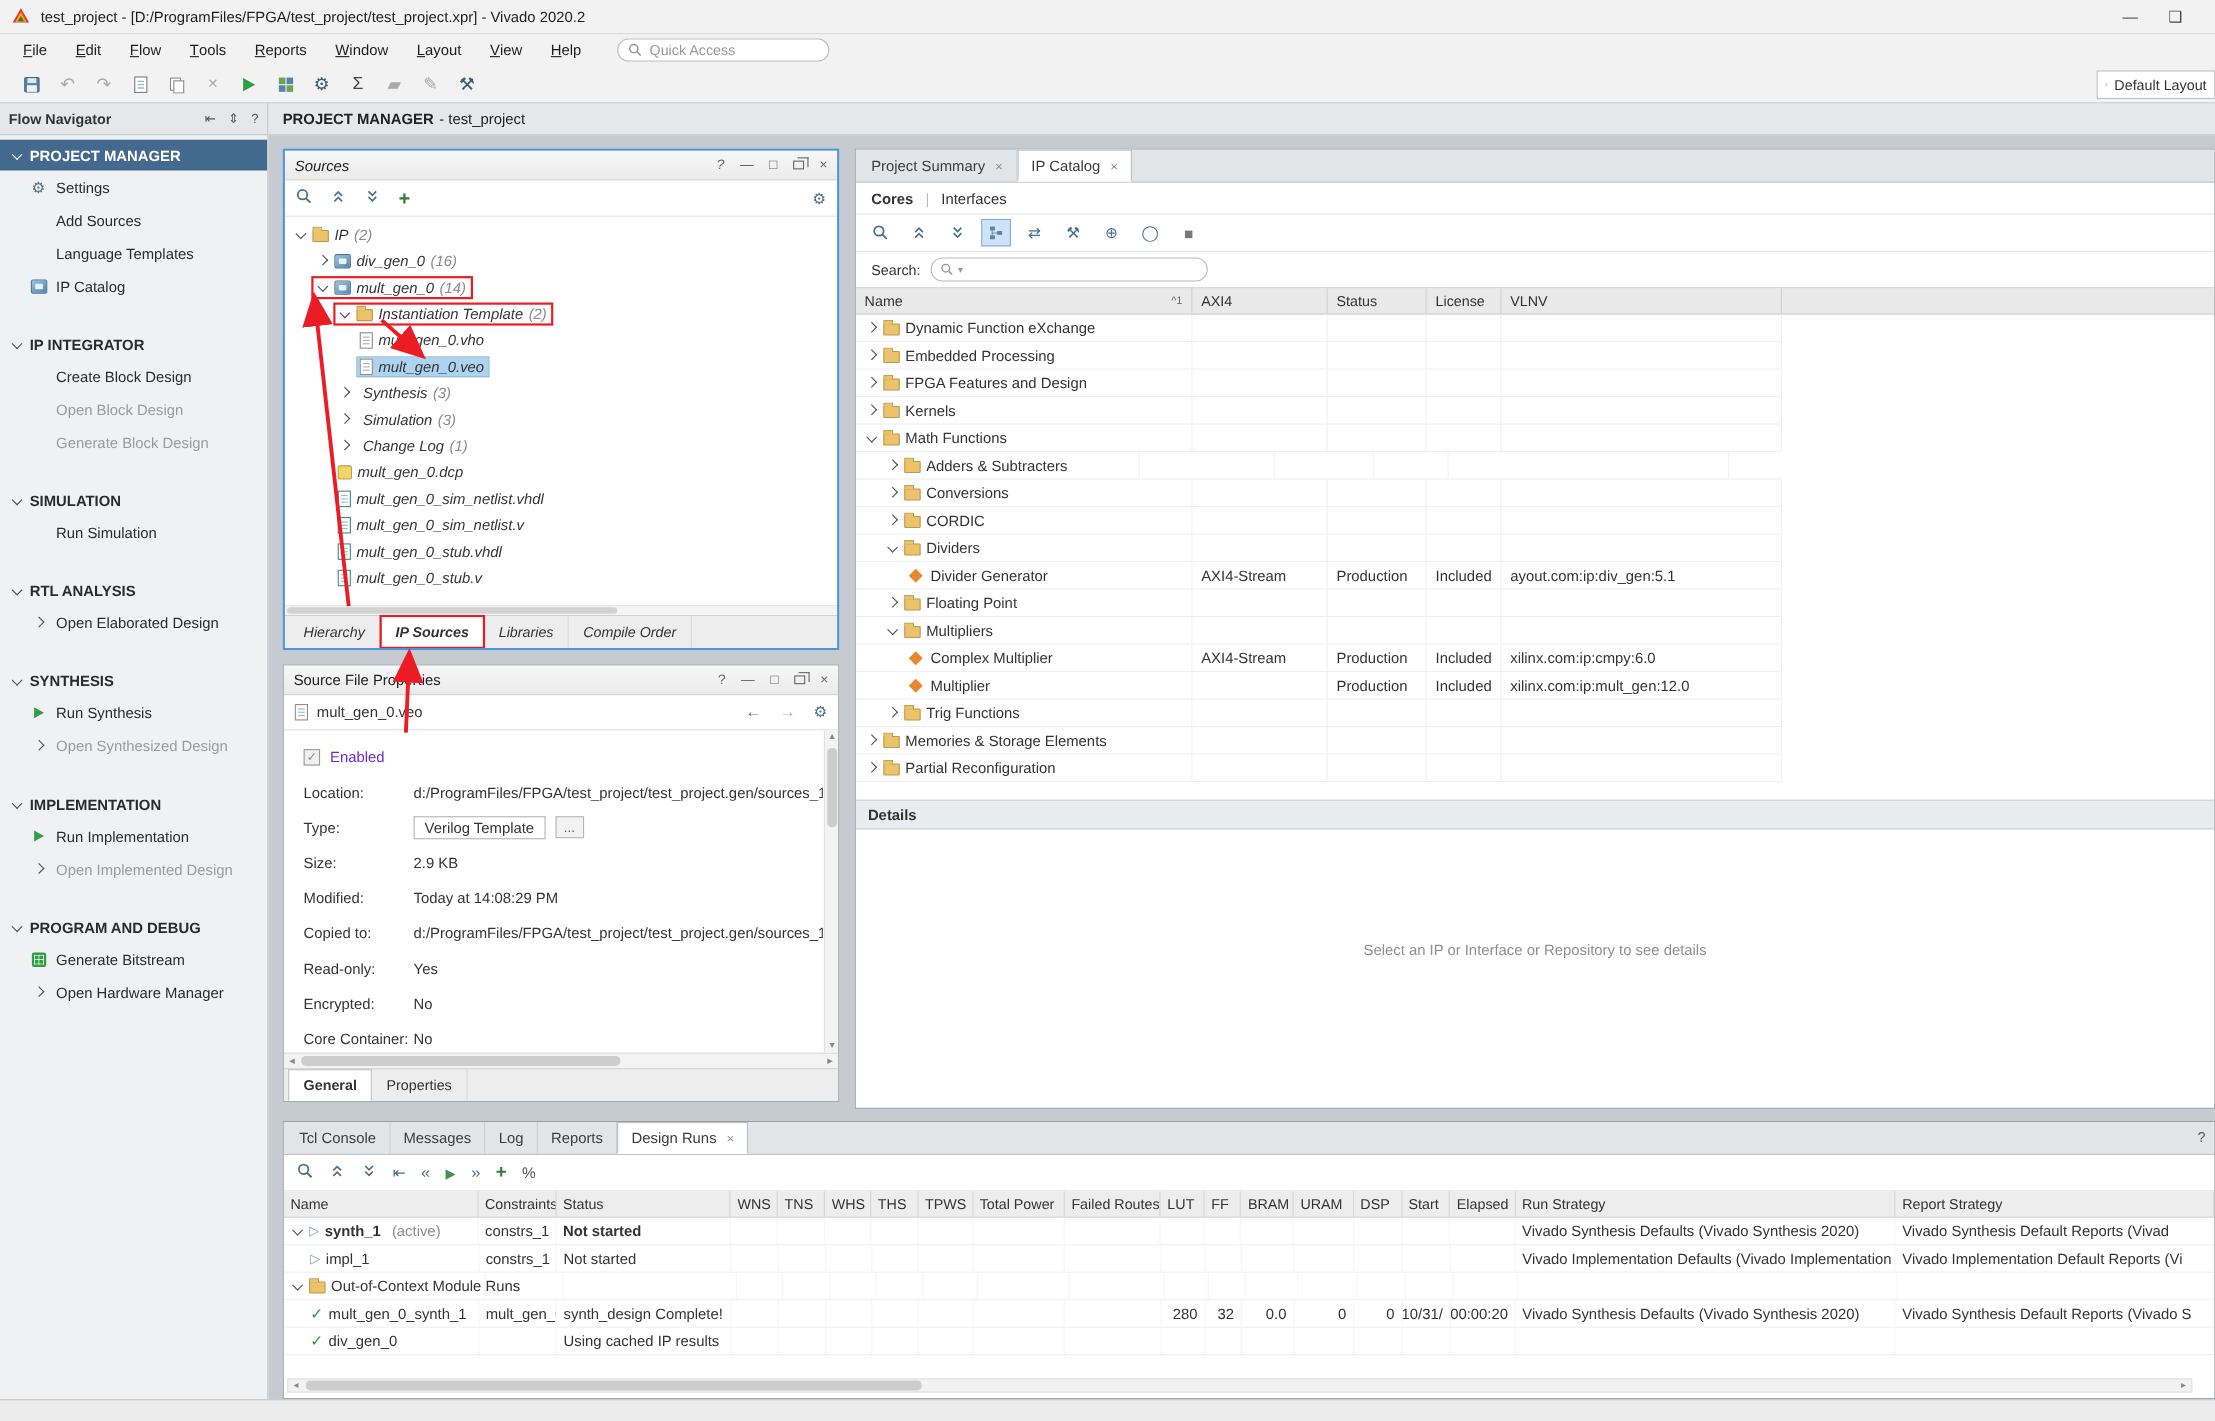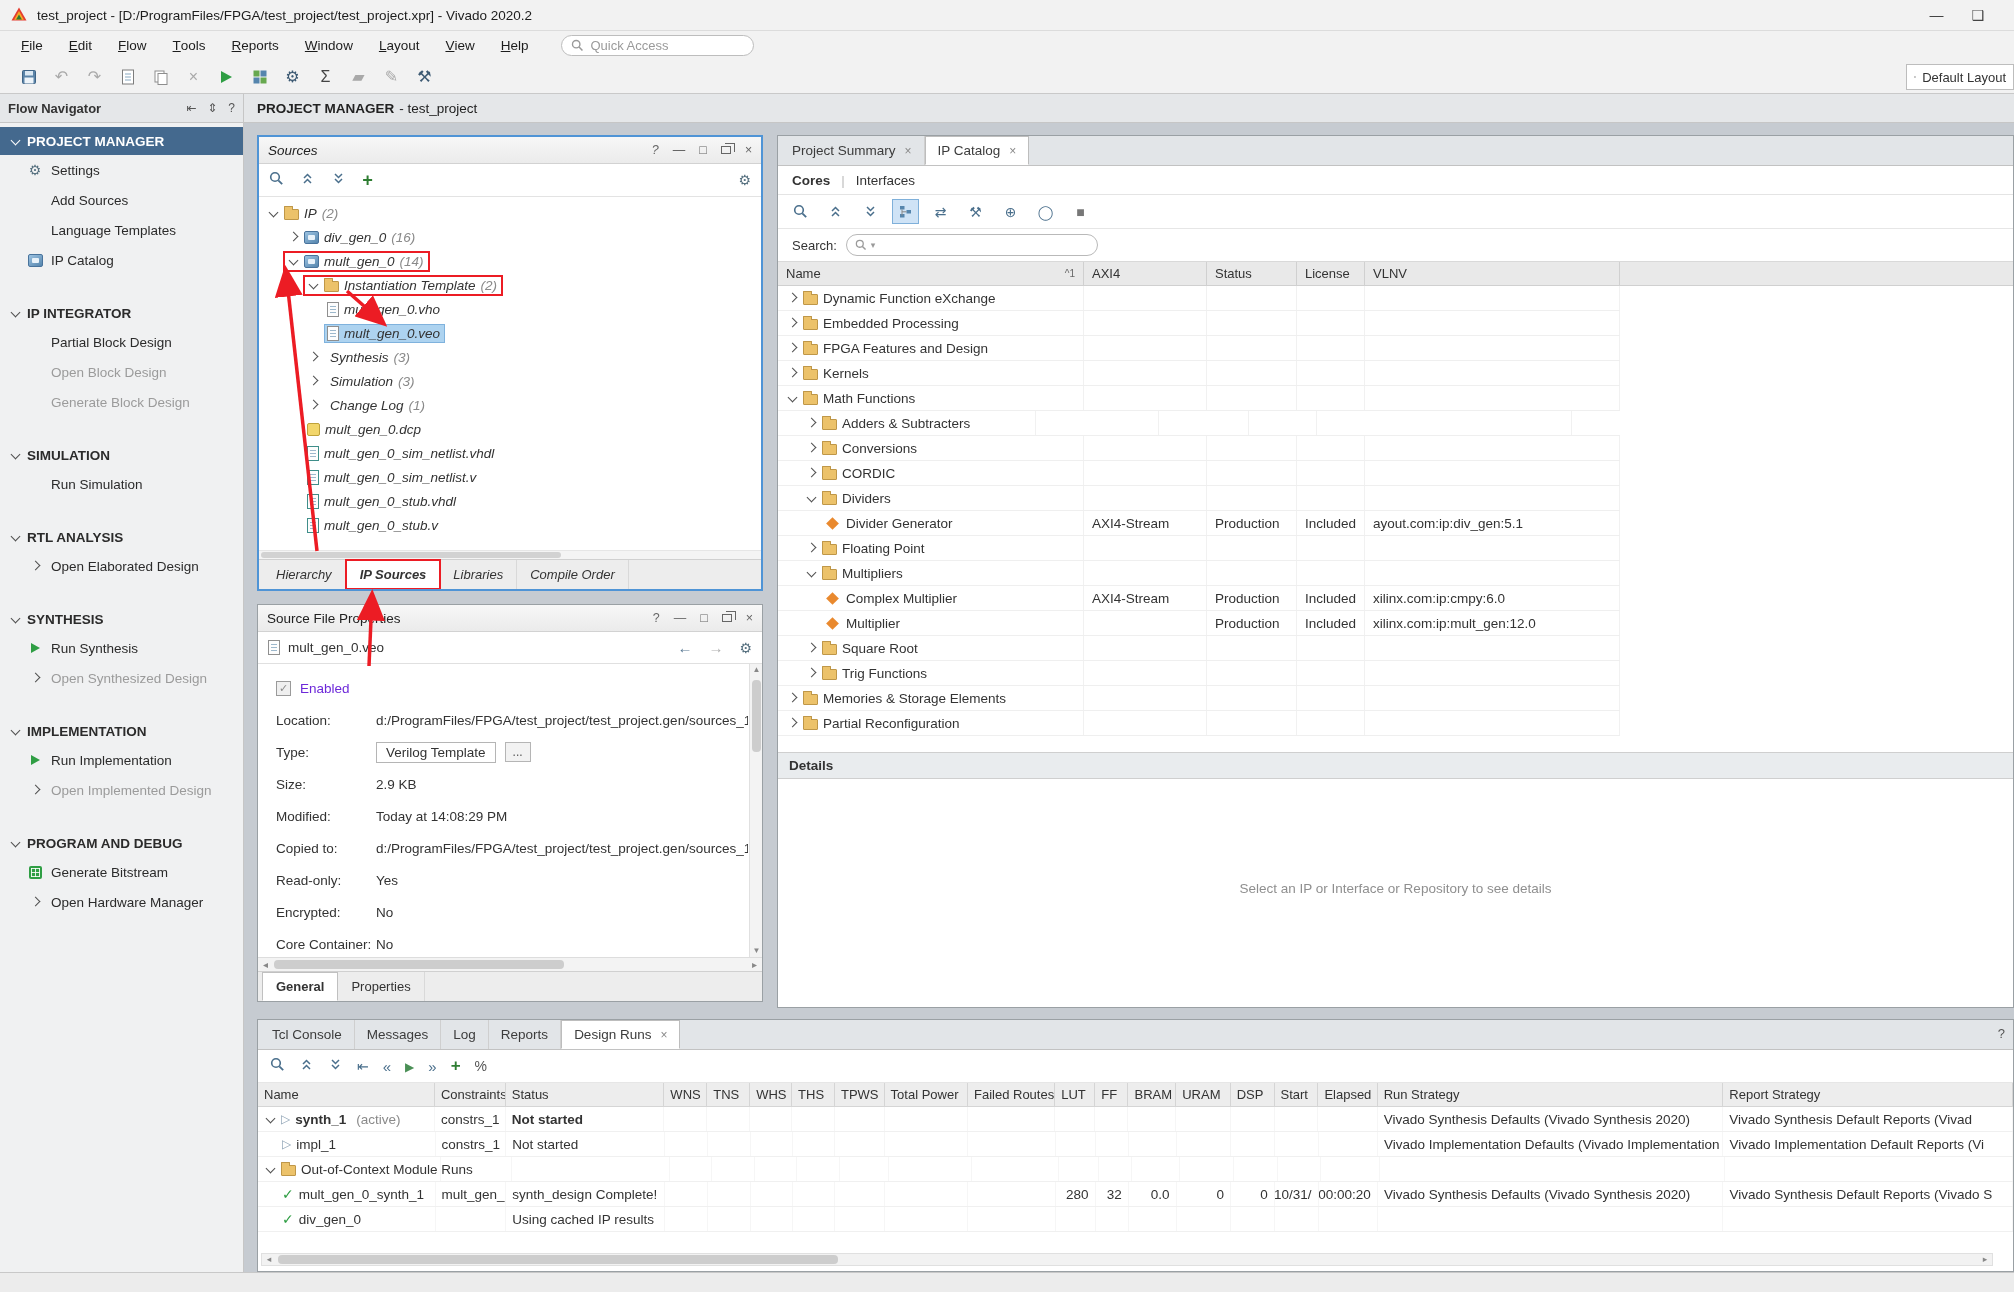--- a/index.html
+++ b/index.html
@@ -300,21 +300,21 @@
       </div>
       <div class="fn-sec">
         <div class="fn-sechead">
           <span class="chev o"></span>
           <span>IP INTEGRATOR</span>
         </div>
         <div class="fn-item">
           <span class="fn-islot">
             <span class="ic" style="width:1px;"></span>
           </span>
-          <span>Partial Block Design</span>
+          <span>Create Block Design</span>
         </div>
         <div class="fn-item disabled">
           <span class="fn-islot">
             <span class="ic" style="width:1px;"></span>
           </span>
           <span>Open Block Design</span>
         </div>
         <div class="fn-item disabled">
           <span class="fn-islot">
             <span class="ic" style="width:1px;"></span>
@@ -849,31 +849,20 @@
         </div>
         <div class="cat-row">
           <div class="cc name" style="width: 306px; padding-left: 46px;">
             <span class="ic ic-ipstar"></span>
             <span>Multiplier</span>
           </div>
           <div class="cc" style="width: 123px;"></div>
           <div class="cc" style="width: 90px;">Production</div>
           <div class="cc" style="width: 68px;">Included</div>
           <div class="cc" style="width: 255px;">xilinx.com:ip:mult_gen:12.0</div>
-        </div>
-        <div class="cat-row">
-          <div class="cc name" style="width: 306px; padding-left: 27px;">
-            <span class="chev c"></span>
-            <span class="ic ic-folder"></span>
-            <span>Square Root</span>
-          </div>
-          <div class="cc" style="width: 123px;"></div>
-          <div class="cc" style="width: 90px;"></div>
-          <div class="cc" style="width: 68px;"></div>
-          <div class="cc" style="width: 255px;"></div>
         </div>
         <div class="cat-row">
           <div class="cc name" style="width: 306px; padding-left: 27px;">
             <span class="chev c"></span>
             <span class="ic ic-folder"></span>
             <span>Trig Functions</span>
           </div>
           <div class="cc" style="width: 123px;"></div>
           <div class="cc" style="width: 90px;"></div>
           <div class="cc" style="width: 68px;"></div>

